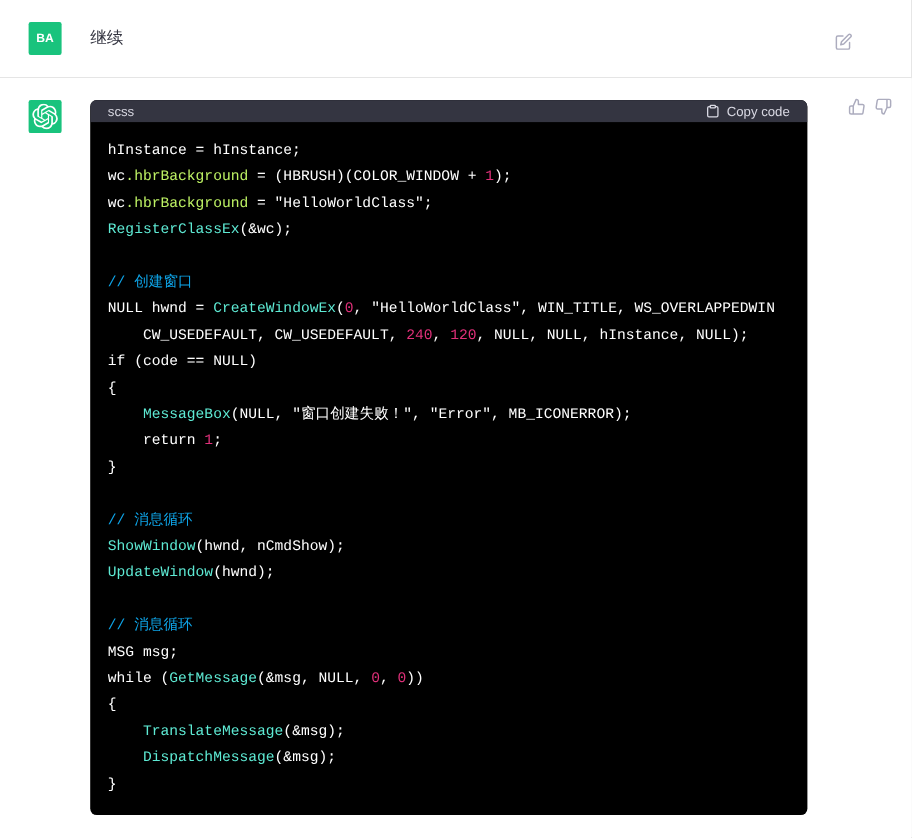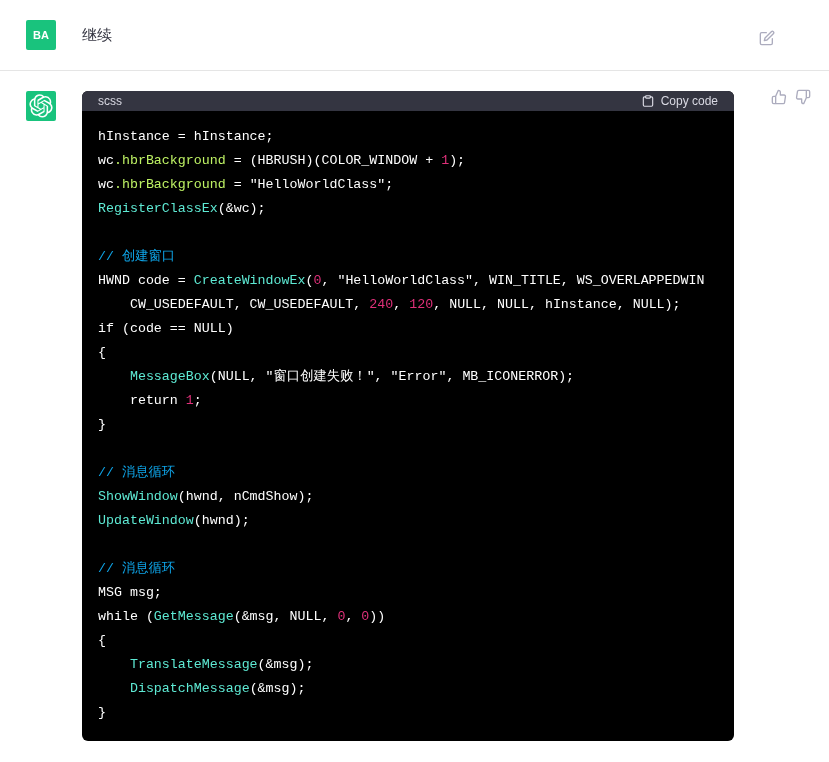--- a/index.html
+++ b/index.html
@@ -140,21 +140,21 @@
           </span>
           <span>Copy code</span>
         </span>
       </div>
 <pre class="code"><span>hInstance = hInstance;</span>
 <span>wc</span><span class="c-prop">.hbrBackground</span><span> = (HBRUSH)(COLOR_WINDOW + </span><span class="c-num">1</span><span>);</span>
 <span>wc</span><span class="c-prop">.hbrBackground</span><span> = "HelloWorldClass";</span>
 <span class="c-func">RegisterClassEx</span><span>(&amp;wc);</span>
 
 <span class="c-comm">// 创建窗口</span>
-<span>HWND code = </span><span class="c-func">CreateWindowEx</span><span>(</span><span class="c-num">0</span><span>, "HelloWorldClass", WIN_TITLE, WS_OVERLAPPEDWIN</span>
+<span>NULL hwnd = </span><span class="c-func">CreateWindowEx</span><span>(</span><span class="c-num">0</span><span>, "HelloWorldClass", WIN_TITLE, WS_OVERLAPPEDWIN</span>
 <span>    CW_USEDEFAULT, CW_USEDEFAULT, </span><span class="c-num">240</span><span>, </span><span class="c-num">120</span><span>, NULL, NULL, hInstance, NULL);</span>
 <span>if (code == NULL)</span>
 <span>{</span>
 <span>    </span><span class="c-func">MessageBox</span><span>(NULL, "窗口创建失败！", "Error", MB_ICONERROR);</span>
 <span>    return </span><span class="c-num">1</span><span>;</span>
 <span>}</span>
 
 <span class="c-comm">// 消息循环</span>
 <span class="c-func">ShowWindow</span><span>(hwnd, nCmdShow);</span>
 <span class="c-func">UpdateWindow</span><span>(hwnd);</span>

